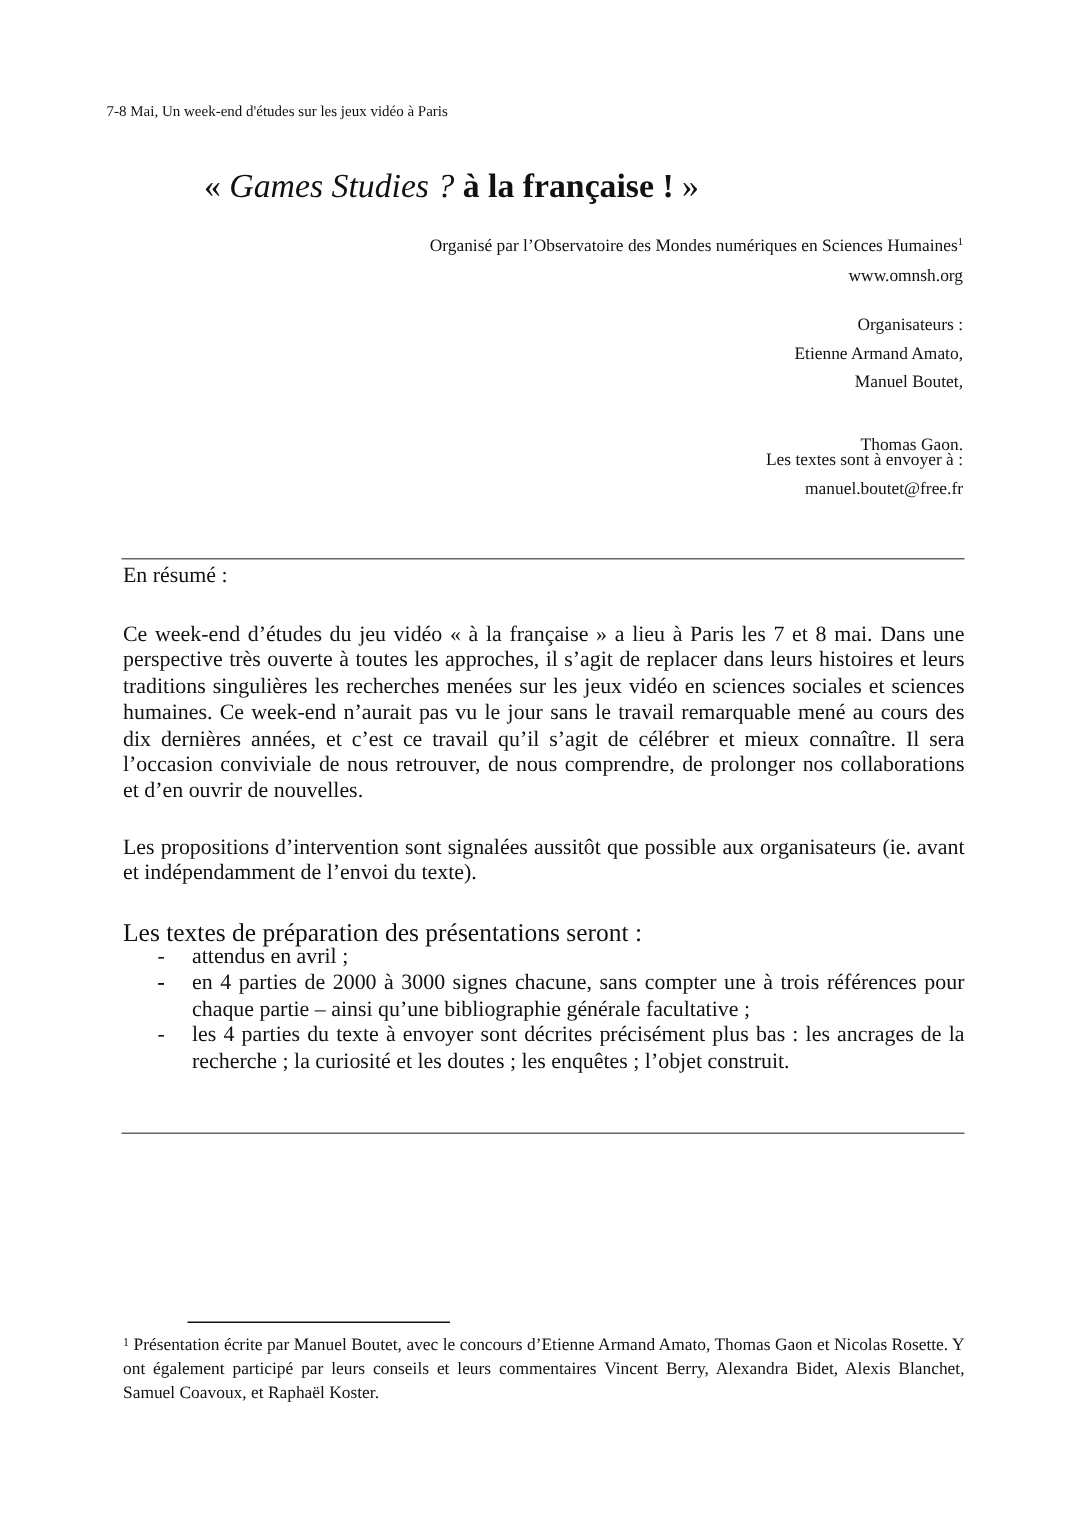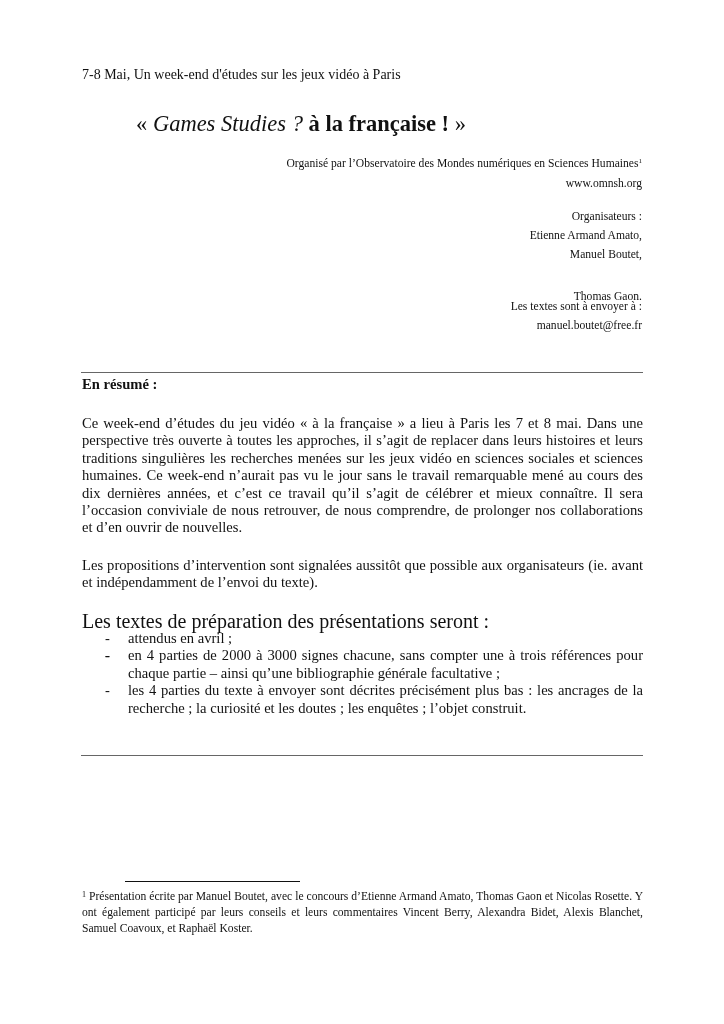--- a/index.html
+++ b/index.html
@@ -10,23 +10,23 @@
     body {
       width: 724px;
       height: 1024px;
       position: relative;
       overflow: hidden;
       font-family: "Liberation Serif", "DejaVu Serif", serif;
       color: #111111;
     }
     .abs { position: absolute; }
     .header-line {
-      left: 82px;
+      left: 71px;
       top: 66px;
-      font-size: 14px;
+      font-size: 10px;
       line-height: 18px;
       white-space: nowrap;
     }
     .doc-title {
       left: 0;
       width: 602px;
       top: 110px;
       text-align: center;
       font-size: 22.5px;
       line-height: 28px;
@@ -51,34 +51,34 @@
       left: 81px;
       width: 562px;
       height: 0;
       border-top: 1.5px solid #666666;
     }
     .section-heading {
       left: 82px;
       top: 375px;
       font-size: 14.6px;
       line-height: 18px;
-      font-weight: bold;
+      font-weight: normal;
       white-space: nowrap;
     }
     .para {
       left: 82px;
       width: 561px;
       font-size: 14.6px;
       line-height: 17.4px;
       text-align: justify;
     }
     .intro {
       left: 82px;
       top: 613px;
-      font-size: 20px;
+      font-size: 17px;
       line-height: 17.4px;
       white-space: nowrap;
     }
     .list {
       left: 82px;
       top: 630px;
       width: 561px;
       margin: 0;
       padding: 0;
       list-style: none;

